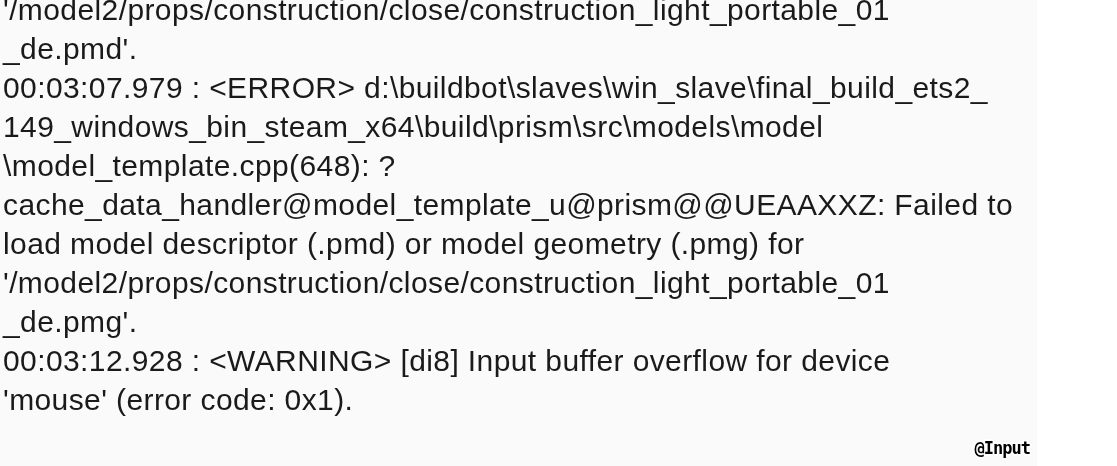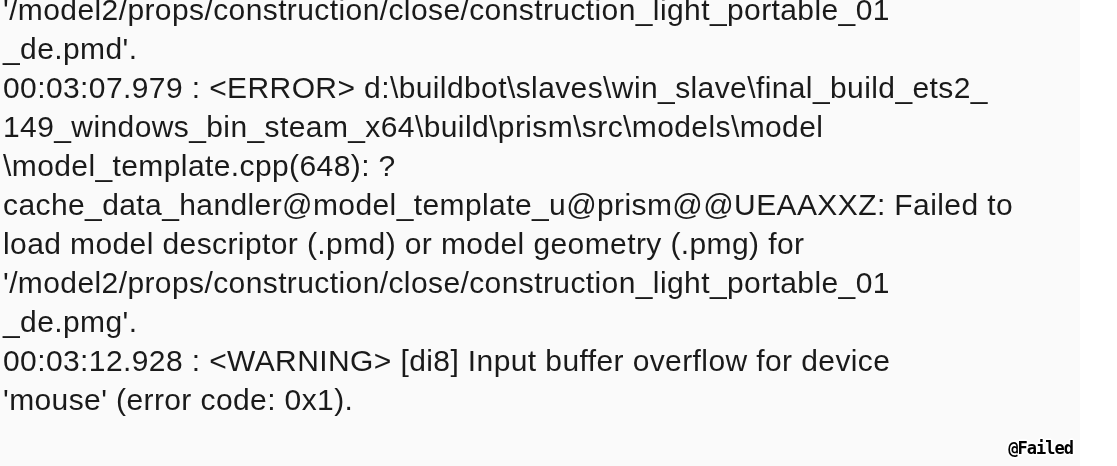--- a/index.html
+++ b/index.html
@@ -11,21 +11,20 @@
     height: 466px;
     overflow: hidden;
     font-family: "Liberation Sans", sans-serif;
   }
   .screen {
     position: relative;
     width: 1037px;
     height: 466px;
     overflow: hidden;
     background: var(--bg, #fafafa);
-    padding-left: 43px;
   }
   .log-text {
     position: absolute;
     left: 3px;
     top: -10px;
     width: 1117px;
     color: var(--fg, #1a1a1a);
     font-size: 30px;
     line-height: 39px;
     letter-spacing: 0.4px;
@@ -62,14 +61,14 @@
       <div class="log-line">00:03:07.979 : &lt;ERROR&gt; d:\buildbot\slaves\win_slave\final_build_ets2_</div>
       <div class="log-line">149_windows_bin_steam_x64\build\prism\src\models\model</div>
       <div class="log-line">\model_template.cpp(648): ?</div>
       <div class="log-line">cache_data_handler@model_template_u@prism@@UEAAXXZ: Failed to</div>
       <div class="log-line">load model descriptor (.pmd) or model geometry (.pmg) for</div>
       <div class="log-line">'/model2/props/construction/close/construction_light_portable_01</div>
       <div class="log-line">_de.pmg'.</div>
       <div class="log-line">00:03:12.928 : &lt;WARNING&gt; [di8] Input buffer overflow for device</div>
       <div class="log-line">'mouse' (error code: 0x1).</div>
     </div>
-  <div class="watermark">@Failed</div>
+  <div class="watermark">@Input</div>
 </div>
 
 </body></html>

